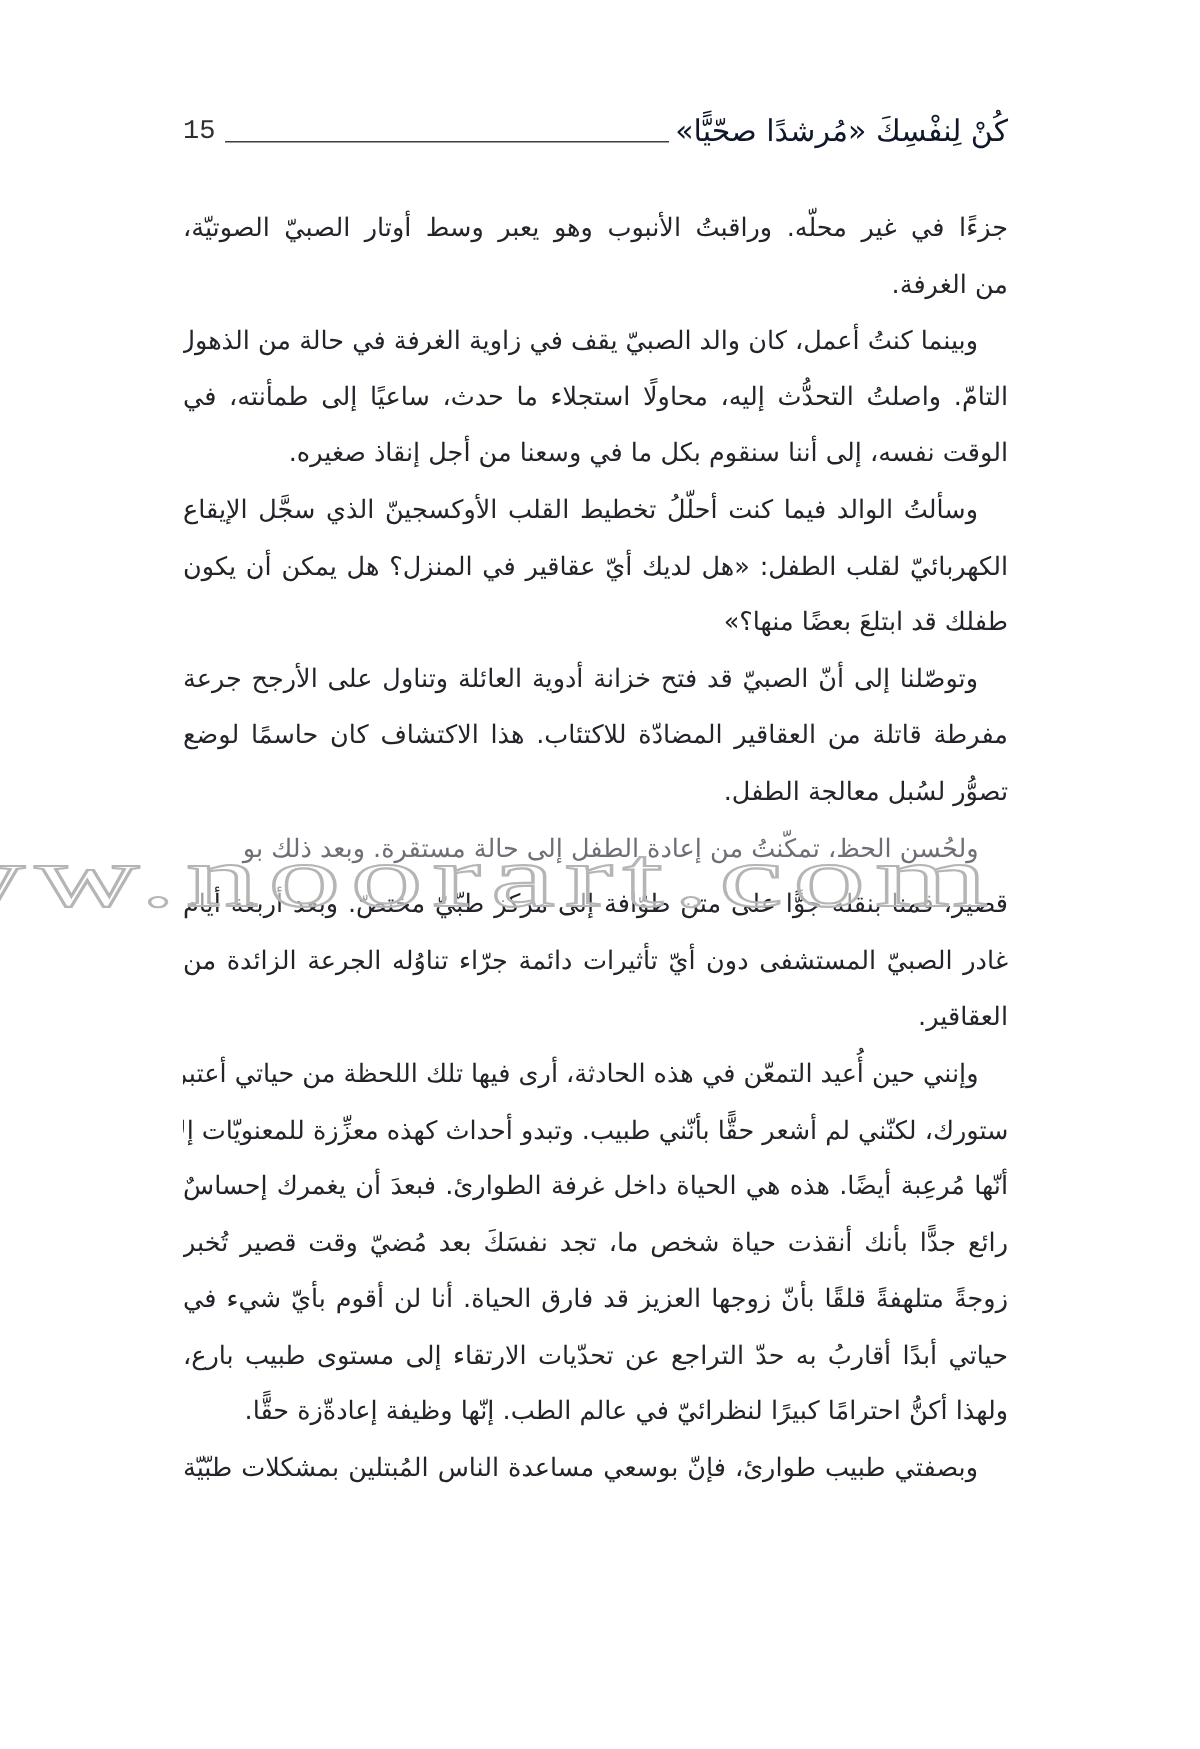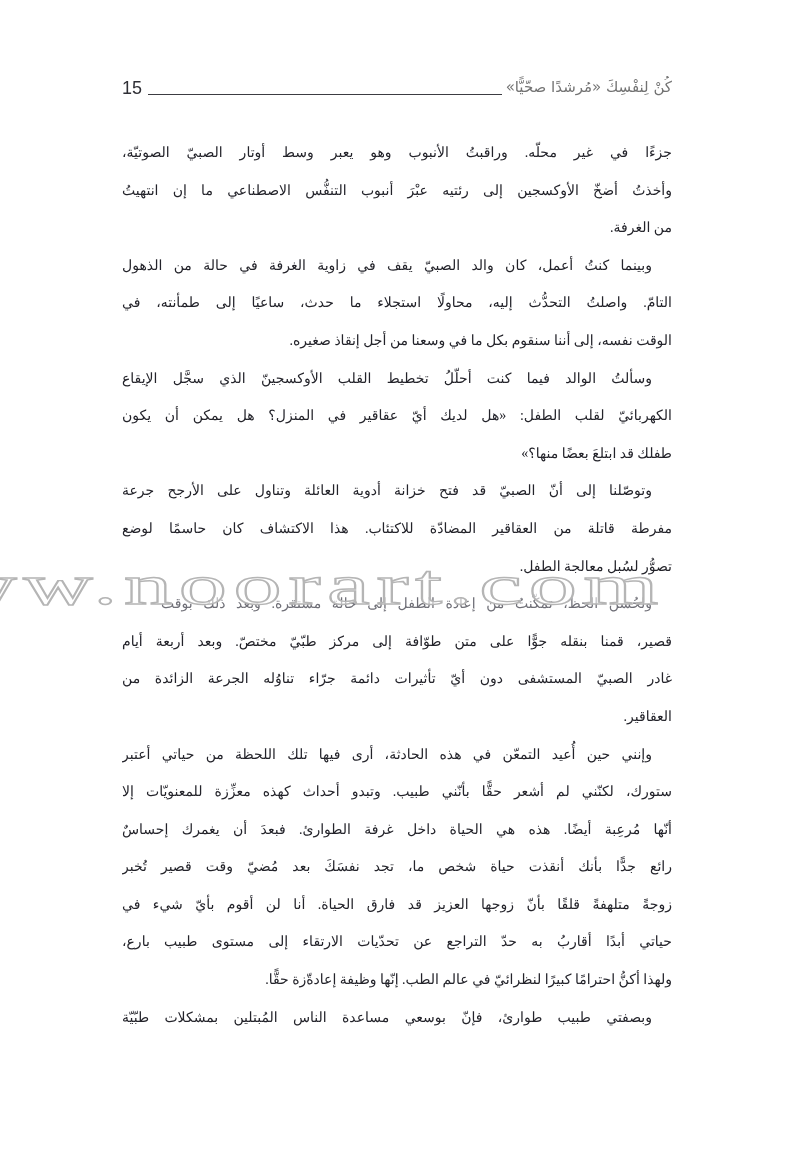--- a/index.html
+++ b/index.html
@@ -23,57 +23,56 @@
     top: 68px;
     right: 128px;
     left: 122px;
     height: 34px;
     display: flex;
     flex-direction: row;        
     align-items: flex-end;
     direction: rtl;
   }
   .header-title {
-    font-size: 15px;
+    font-size: 20px;
     line-height: 30px;
     white-space: nowrap;
-    color: #737373;
+    color: #0f172a;
   }
   .header-rule {
     flex: 1;
     border-bottom: 1.5px solid #3c3c42;
     margin: 0 4px 7px 6px;
     height: 0;
   }
   .header-pagenum {
-    font-family: Liberation Sans, sans-serif;
+    font-family: Liberation Mono, monospace;
     font-size: 18px;
     line-height: 28px;
     color: #2f2f35;
     direction: ltr;
   }
   
   .body-text {
     position: absolute;
     top: 134px;
     right: 128px;
     left: 122px;
     direction: rtl;
   }
   .paragraph { margin: 0; padding: 0; }
   .line {
-    font-size: 14px;
+    font-size: 17px;
     height: 37.6px;
     line-height: 37.6px;
     text-align: justify;
     text-align-last: justify;
     overflow: hidden;
     white-space: nowrap;
     color: #23232a;
-    font-family: Liberation Serif, serif;
   }
   .line.lastline { text-align-last: right; white-space: normal; }
   .line.indent { padding-right: 20px; }
   .line.faded { color: #6e6e76; margin-left: 39px; }   
   
   .watermark {
     position: absolute;
     top: 552px;
     left: 0;
     width: 668px;
@@ -89,21 +88,20 @@
 
   <div class="header">
     <span class="header-title">كُنْ لِنفْسِكَ «مُرشدًا صحّيًّا»</span>
     <span class="header-rule"></span>
     <span class="header-pagenum">15</span>
   </div>
 
   <div class="body-text">
       <div class="paragraph">
         <div class="line">جزءًا في غير محلّه. وراقبتُ الأنبوب وهو يعبر وسط أوتار الصبيّ الصوتيّة،</div>
-        <div class="line">وأخذتُ أضخّ الأوكسجين إلى رئتيه عبْرَ أنبوب التنفُّس الاصطناعي ما إن انتهيتُ</div>
         <div class="line lastline">من الغرفة.</div>
       </div>
       <div class="paragraph">
         <div class="line indent">وبينما كنتُ أعمل، كان والد الصبيّ يقف في زاوية الغرفة في حالة من الذهول</div>
         <div class="line">التامّ. واصلتُ التحدُّث إليه، محاولًا استجلاء ما حدث، ساعيًا إلى طمأنته، في</div>
         <div class="line lastline">الوقت نفسه، إلى أننا سنقوم بكل ما في وسعنا من أجل إنقاذ صغيره.</div>
       </div>
       <div class="paragraph">
         <div class="line indent">وسألتُ الوالد فيما كنت أحلّلُ تخطيط القلب الأوكسجينّ الذي سجَّل الإيقاع</div>
         <div class="line">الكهربائيّ لقلب الطفل: «هل لديك أيّ عقاقير في المنزل؟ هل يمكن أن يكون</div>

